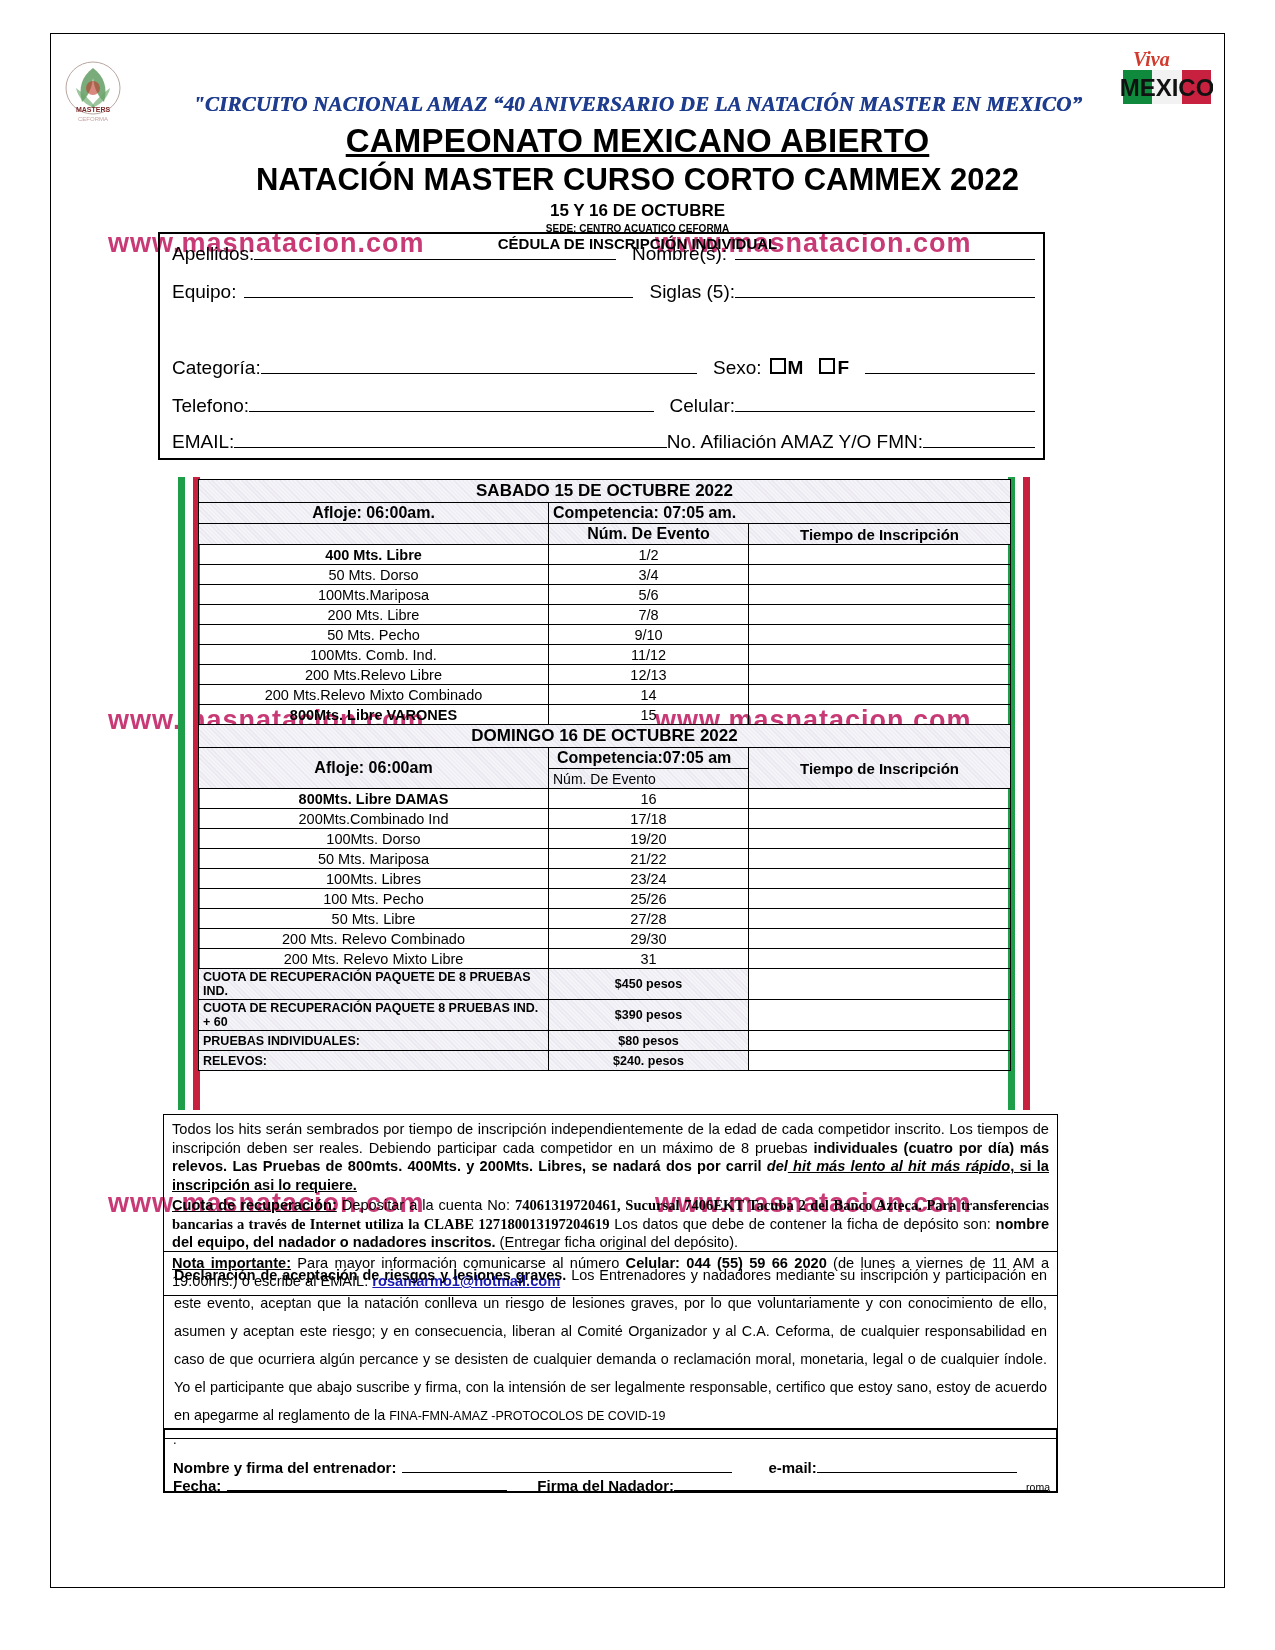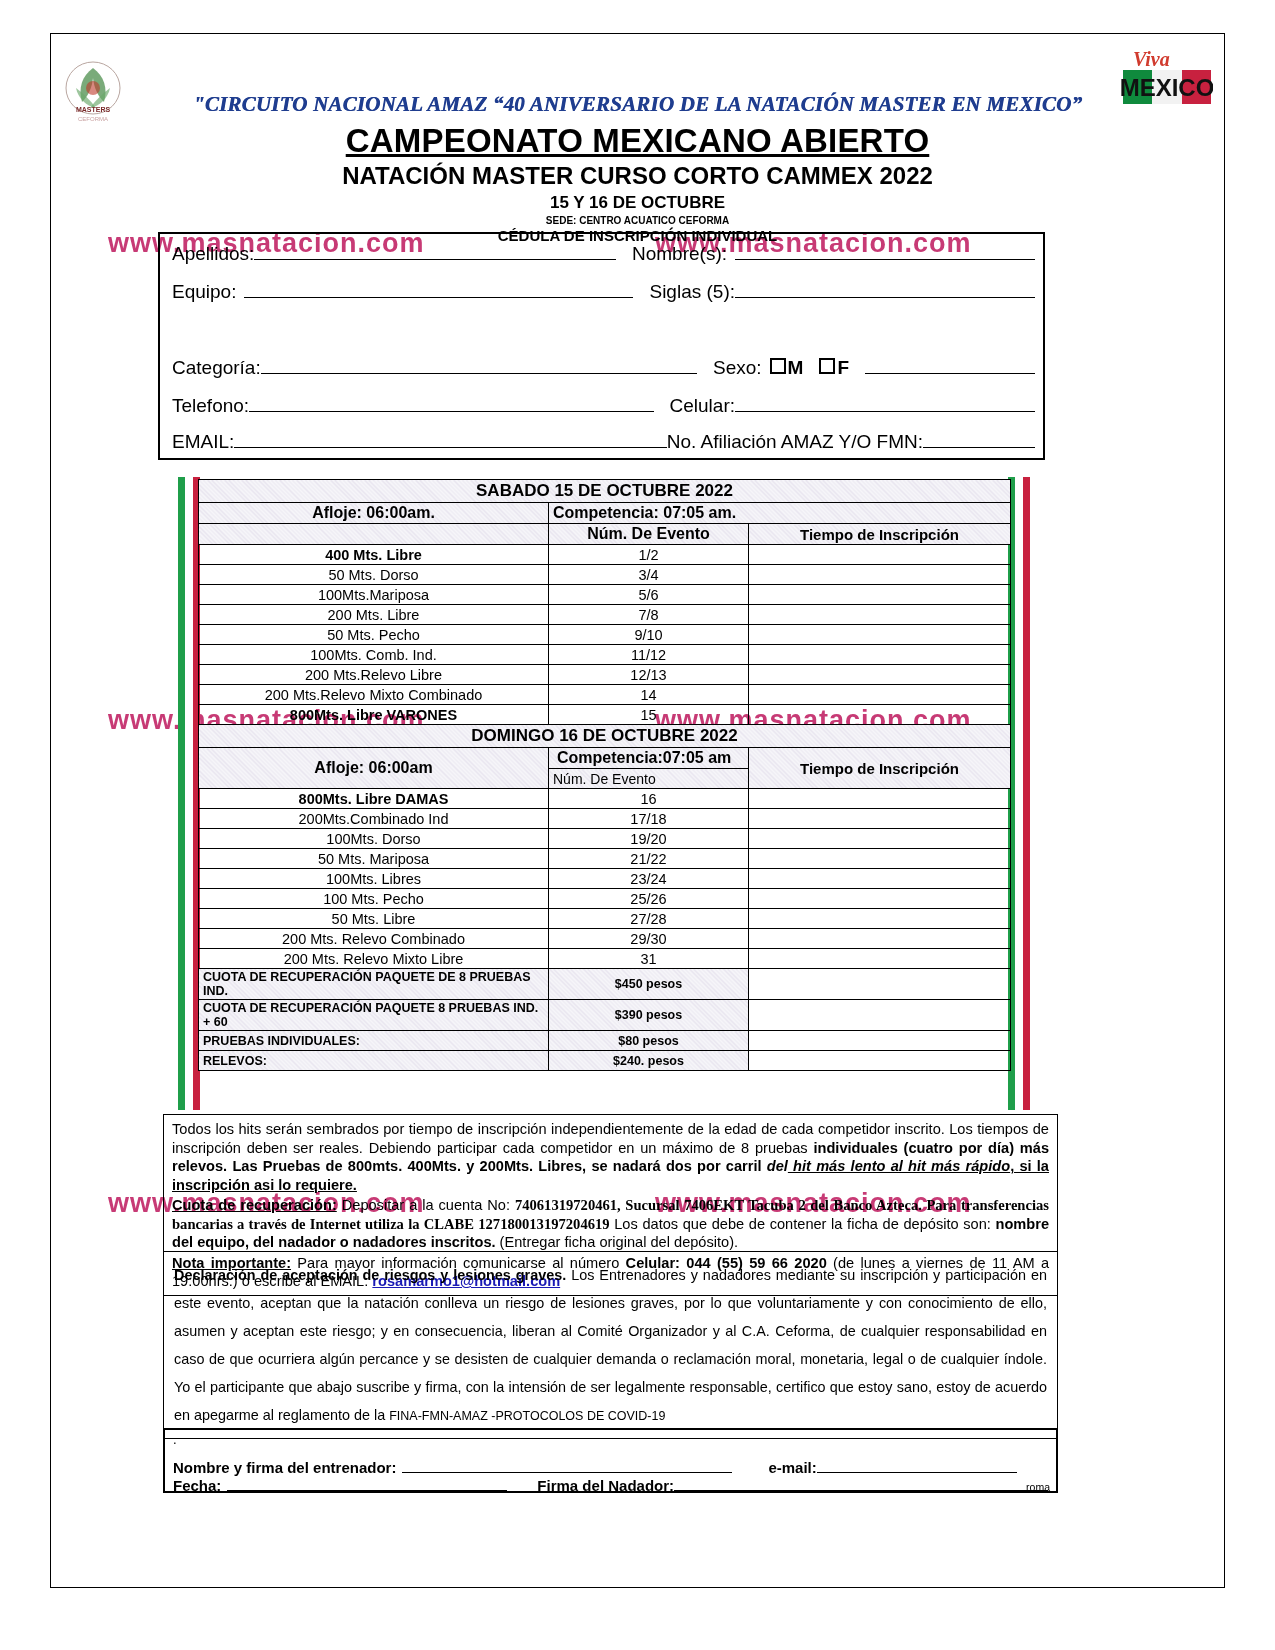--- a/index.html
+++ b/index.html
@@ -81,21 +81,21 @@
   }
   .hdr-line2 {
     font-weight: bold;
     font-size: 33px;
     margin-top: 5px;
     text-decoration: underline;
     letter-spacing: .2px;
   }
   .hdr-line3 {
     font-weight: bold;
-    font-size: 24px;
+    font-size: 31px;
     margin-top: 2px;
   }
   .hdr-line4 {
     font-weight: bold;
     font-size: 17px;
     margin-top: 3px;
   }
   .hdr-line5 {
     font-weight: bold;
     font-size: 10px;

